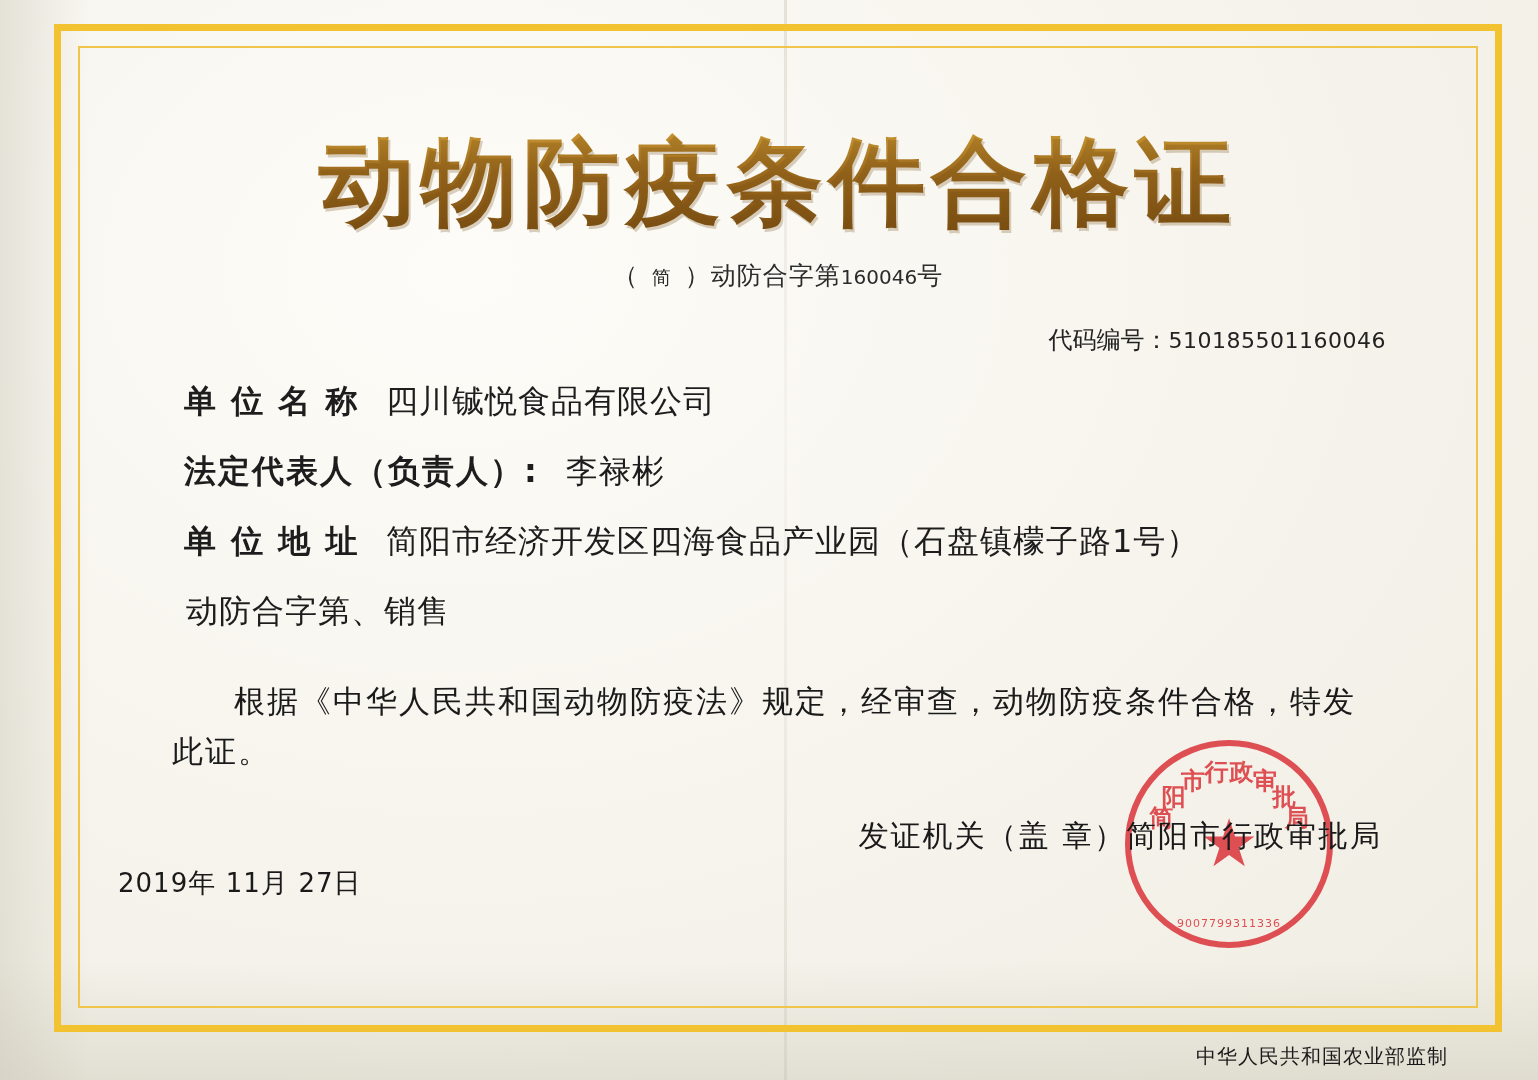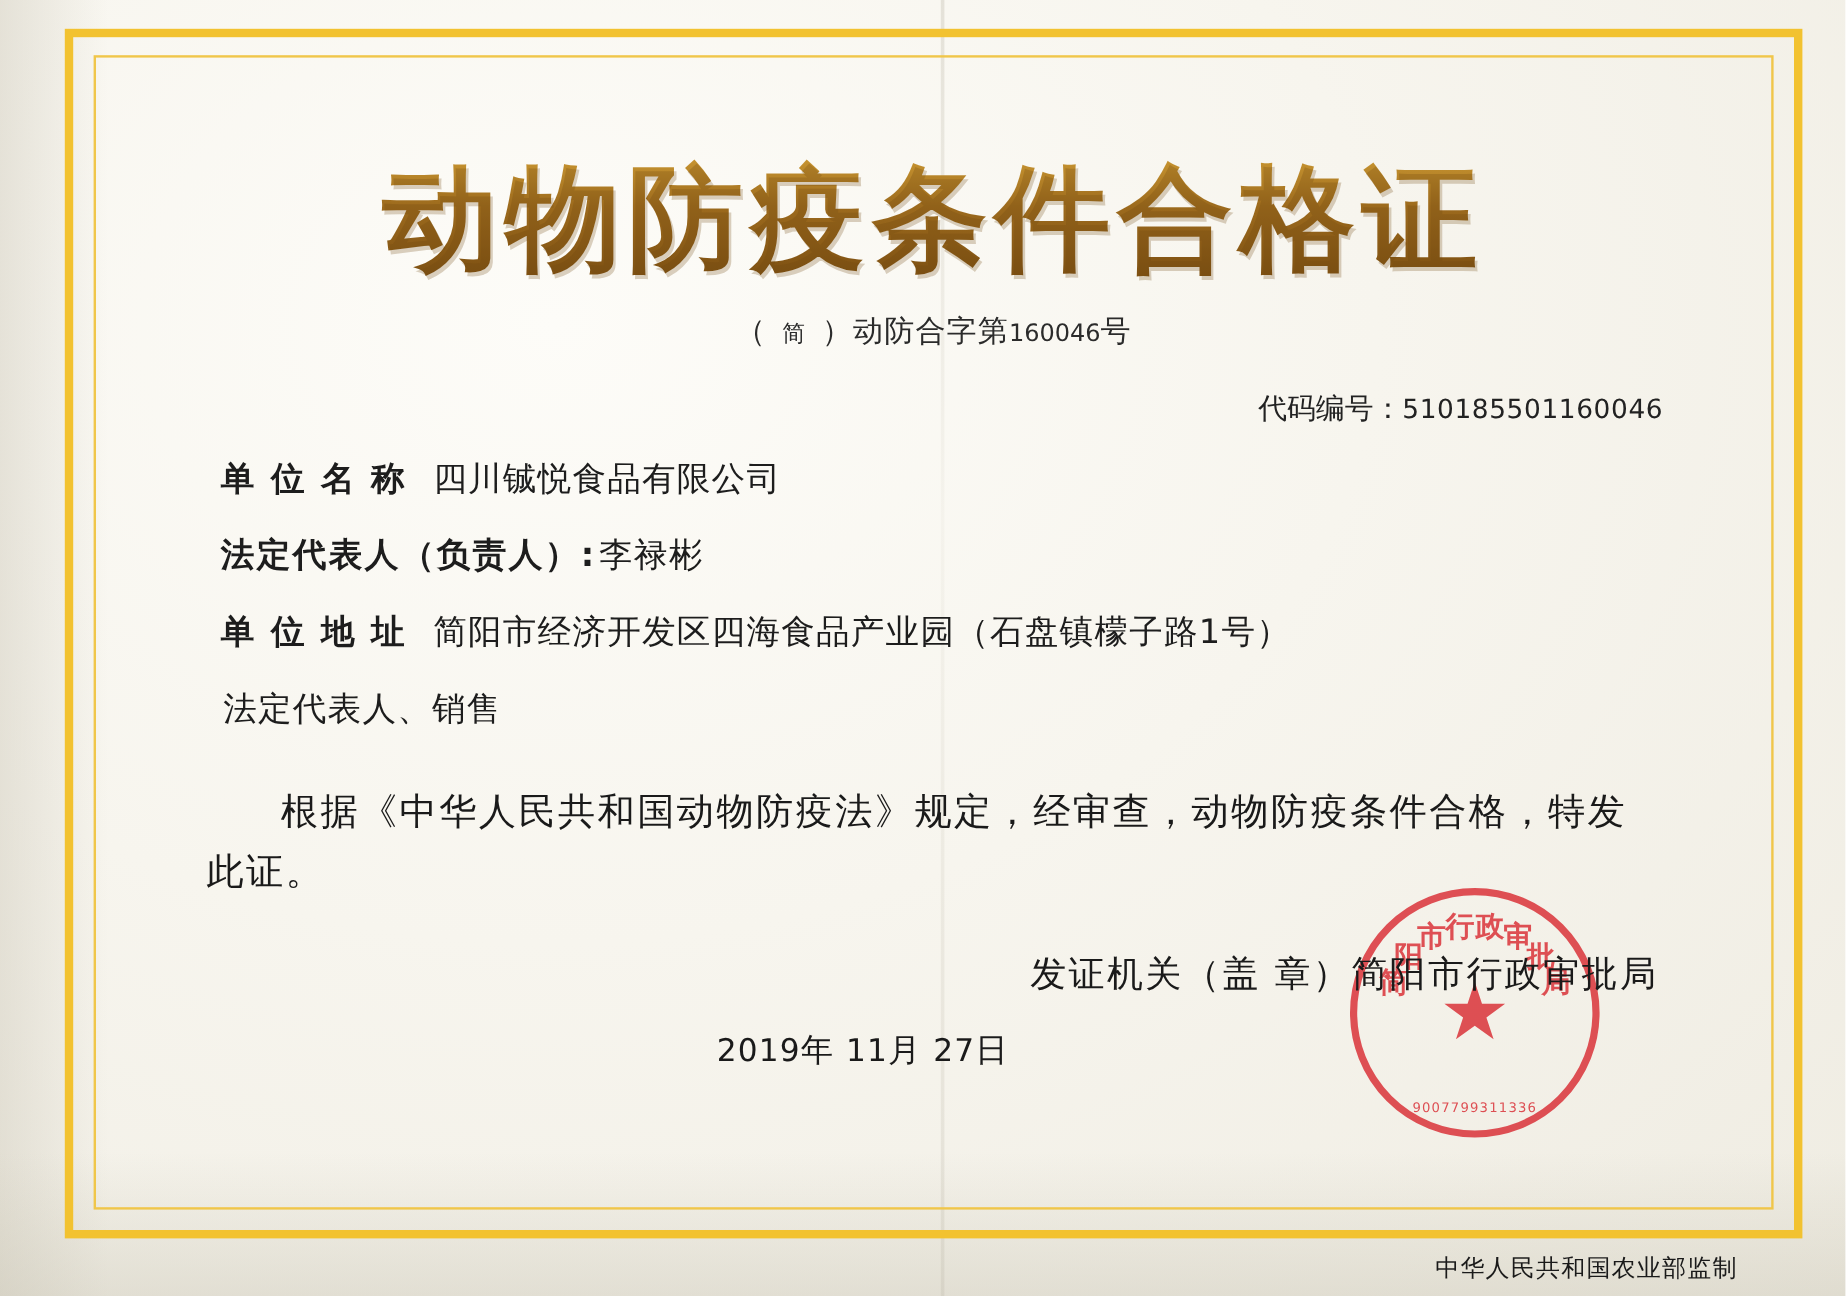--- a/index.html
+++ b/index.html
@@ -113,24 +113,25 @@
     letter-spacing: 0.5px;
   }
 
   .fields {
     margin-top: 24px;
     padding-left: 66px;
   }
   .field-row {
     display: flex;
     align-items: center;
-    font-size: 28px;
+    font-size: 32px;
     color: #1d1d1d;
     margin-bottom: 26px;
     white-space: nowrap;
+    gap: 25px;
   }
   .field-label {
     flex: 0 0 auto;
     font-weight: 600;
     letter-spacing: 2px;
   }
   .field-label.spread-5 { width: 175px; display: inline-block; text-align: justify; }
   .field-value {
     flex: 0 1 auto;
     margin-left: 2px;
@@ -152,22 +153,22 @@
     margin-top: 40px;
     text-align: right;
     padding-right: 56px;
     font-size: 30px;
     color: #1a1a1a;
     letter-spacing: 2px;
     position: relative;
     z-index: 3;
   }
   .date-line {
-    margin-top: 24px;
-    text-align: center;
+    margin-top: 8px;
+    text-align: left;
     padding-right: 118px;
     font-size: 27px;
     color: #1a1a1a;
     letter-spacing: 1px;
     position: relative;
     z-index: 3;
   }
   .date-line .num { font-size: 26px; }
 
   
@@ -263,21 +264,21 @@
         <span class="field-label">法定代表人（负责人）:</span>
         <span class="field-value">李禄彬</span>
       </div>
 
       <div class="field-row">
         <span class="field-label spread-5">单 位 地 址</span>
         <span class="field-value">简阳市经济开发区四海食品产业园（石盘镇檬子路1号）</span>
       </div>
 
       <div class="field-row">
-        <span class="field-value">法定代表人、销售</span>
+        <span class="field-value">动防合字第、销售</span>
       </div>
 
     </div>
 
     <div class="body-text">
       <span class="indent"></span><span>根据《中华人民共和国动物防疫法》规定，经审查，动物防疫条件合格，特发此证。</span>
     </div>
 
     <div class="issuer-line">
       <span>发证机关（盖 章）</span><span>简阳市行政审批局</span>

